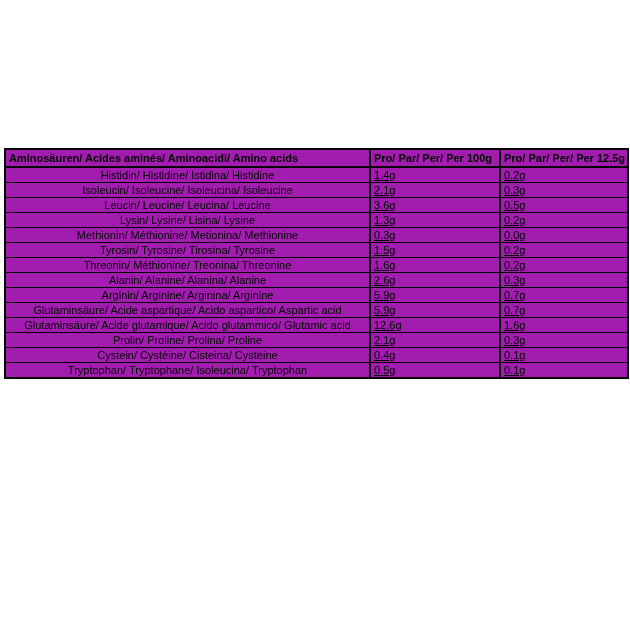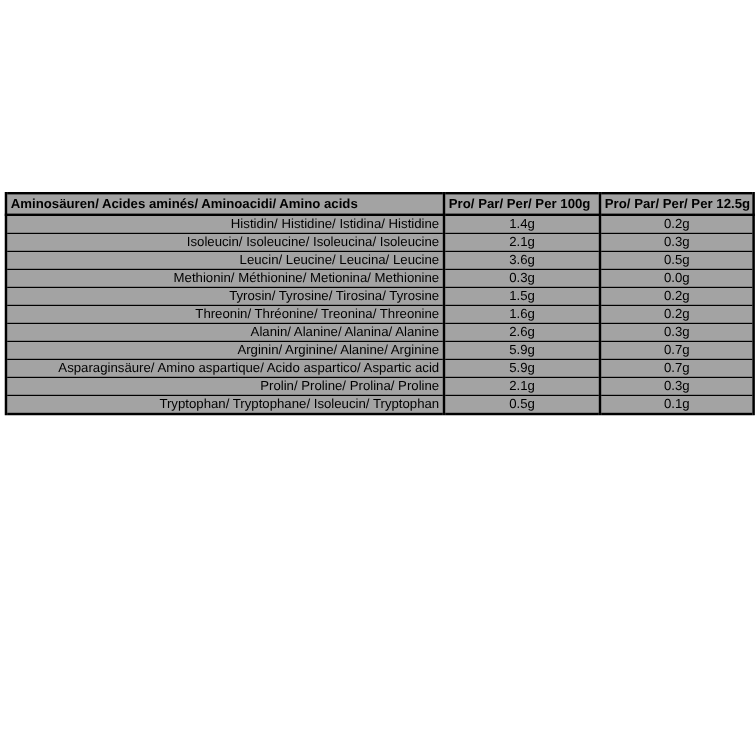--- a/index.html
+++ b/index.html
@@ -13,26 +13,26 @@
   }
   .page {
     position: relative;
     width: 630px;
     height: 630px;
     background: #ffffff;
   }
   table.amino-table {
     position: absolute;
     left: 4px;
-    top: 160px;
+    top: 148px;
     width: 623px;
     border-collapse: collapse;
     table-layout: fixed;
     border: 2px solid #000000;
-    background: #a3a3a3;
+    background: #a21caf;
   }
   table.amino-table col.c1 { width: 365px; }
   table.amino-table col.c2 { width: 130px; }
   table.amino-table col.c3 { width: 128px; }
   table.amino-table th,
   table.amino-table td {
     font-size: 11px;
     line-height: 13px;
     color: #000000;
     padding: 0 3px;
@@ -47,22 +47,22 @@
   table.amino-table thead th {
     height: 16px;
     font-weight: bold;
     text-align: left;
     border-bottom: 2px solid #000000;
   }
   table.amino-table tbody td {
     height: 14px;
     font-weight: normal;
   }
-  td.name-cell  { text-align: right; }
-  td.value-cell { text-align: center; }
+  td.name-cell  { text-align: center; }
+  td.value-cell { text-align: left; text-decoration: underline; }
 </style>
 </head>
 <body>
 
 <div class="page">
   <table class="amino-table">
     <colgroup>
       <col class="c1">
       <col class="c2">
       <col class="c3">
@@ -86,69 +86,84 @@
     <td class="value-cell">2.1g</td>
     <td class="value-cell">0.3g</td>
   </tr>
 
   <tr>
     <td class="name-cell">Leucin/ Leucine/ Leucina/ Leucine</td>
     <td class="value-cell">3.6g</td>
     <td class="value-cell">0.5g</td>
   </tr>
 
+  <tr>
+    <td class="name-cell">Lysin/ Lysine/ Lisina/ Lysine</td>
+    <td class="value-cell">1.3g</td>
+    <td class="value-cell">0.2g</td>
+  </tr>
 
   <tr>
     <td class="name-cell">Methionin/ Méthionine/ Metionina/ Methionine</td>
     <td class="value-cell">0.3g</td>
     <td class="value-cell">0.0g</td>
   </tr>
 
 
   <tr>
     <td class="name-cell">Tyrosin/ Tyrosine/ Tirosina/ Tyrosine</td>
     <td class="value-cell">1.5g</td>
     <td class="value-cell">0.2g</td>
   </tr>
 
   <tr>
-    <td class="name-cell">Threonin/ Thréonine/ Treonina/ Threonine</td>
+    <td class="name-cell">Threonin/ Méthionine/ Treonina/ Threonine</td>
     <td class="value-cell">1.6g</td>
     <td class="value-cell">0.2g</td>
   </tr>
 
 
   <tr>
     <td class="name-cell">Alanin/ Alanine/ Alanina/ Alanine</td>
     <td class="value-cell">2.6g</td>
     <td class="value-cell">0.3g</td>
   </tr>
 
   <tr>
-    <td class="name-cell">Arginin/ Arginine/ Alanine/ Arginine</td>
+    <td class="name-cell">Arginin/ Arginine/ Arginina/ Arginine</td>
     <td class="value-cell">5.9g</td>
     <td class="value-cell">0.7g</td>
   </tr>
 
   <tr>
-    <td class="name-cell">Asparaginsäure/ Amino aspartique/ Acido aspartico/ Aspartic acid</td>
+    <td class="name-cell">Glutaminsäure/ Acide aspartique/ Acido aspartico/ Aspartic acid</td>
     <td class="value-cell">5.9g</td>
     <td class="value-cell">0.7g</td>
   </tr>
 
+  <tr>
+    <td class="name-cell">Glutaminsäure/ Acide glutamique/ Acido glutammico/ Glutamic acid</td>
+    <td class="value-cell">12.6g</td>
+    <td class="value-cell">1.6g</td>
+  </tr>
 
 
   <tr>
     <td class="name-cell">Prolin/ Proline/ Prolina/ Proline</td>
     <td class="value-cell">2.1g</td>
     <td class="value-cell">0.3g</td>
   </tr>
 
 
+  <tr>
+    <td class="name-cell">Cystein/ Cystéine/ Cisteina/ Cysteine</td>
+    <td class="value-cell">0.4g</td>
+    <td class="value-cell">0.1g</td>
+  </tr>
 
   <tr>
-    <td class="name-cell">Tryptophan/ Tryptophane/ Isoleucin/ Tryptophan</td>
+    <td class="name-cell">Tryptophan/ Tryptophane/ Isoleucina/ Tryptophan</td>
     <td class="value-cell">0.5g</td>
     <td class="value-cell">0.1g</td>
   </tr>
 </tbody>
   </table>
 </div>
 
 </body></html>

